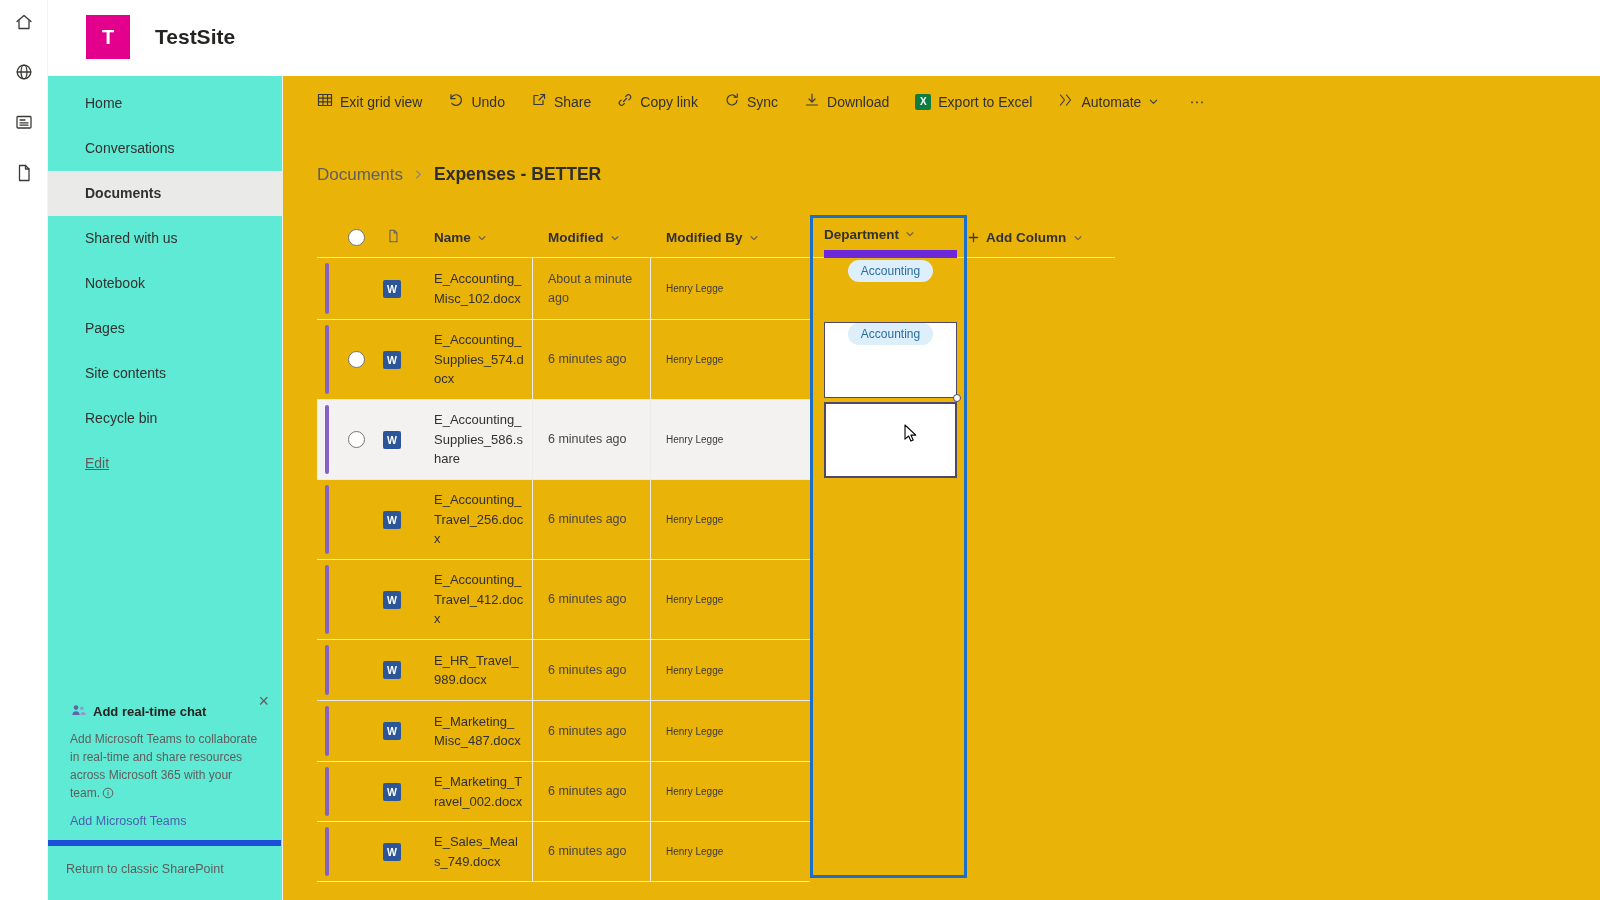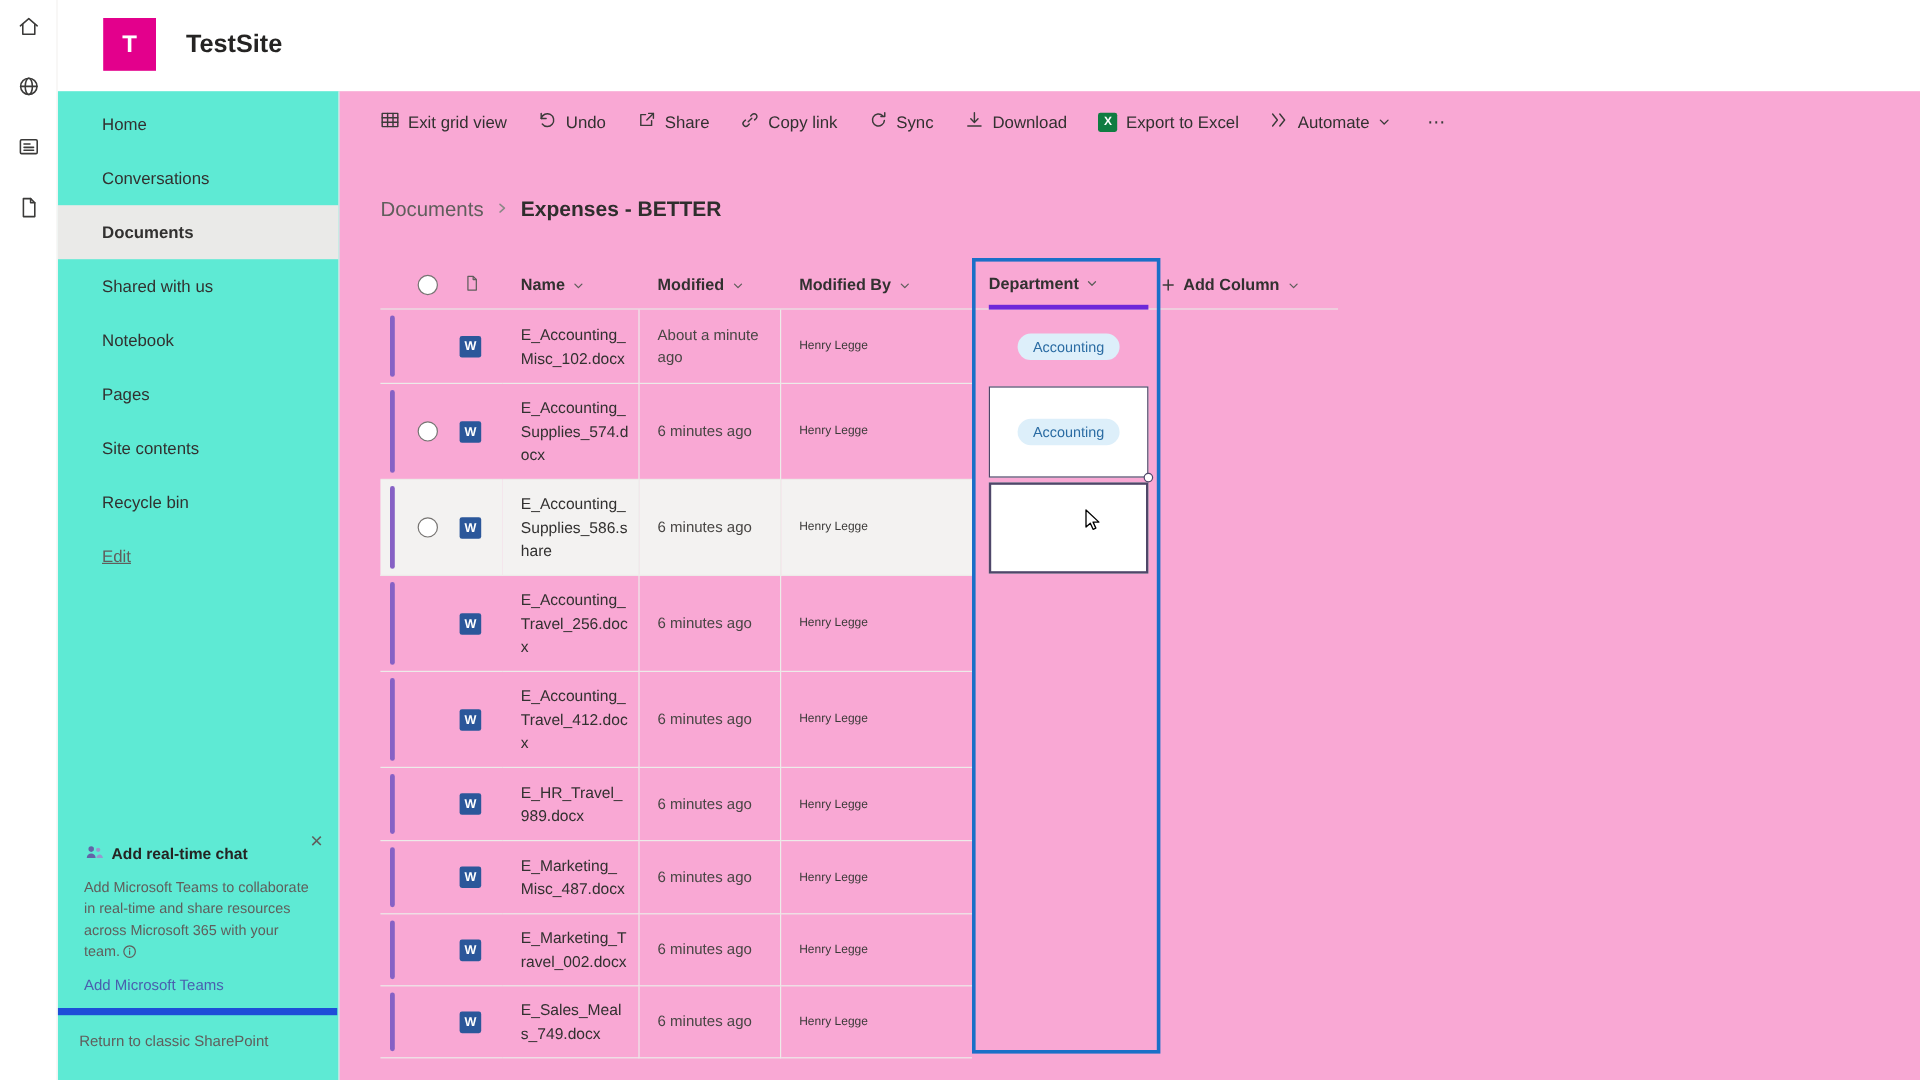--- a/index.html
+++ b/index.html
@@ -28,21 +28,21 @@
   .promo-close { position:absolute; right:12px; top:4px; font-size:18px; color:#605e5c; cursor:pointer; line-height:1; }
   .promo-head { display:flex; align-items:center; gap:7px; font-size:13px; font-weight:700; color:#252423; }
   .promo-body { margin-top:9px; font-size:12px; color:#605e5c; line-height:1.5; width:188px; }
   .info-icon { display:inline-block; vertical-align:-2px; margin-left:2px; }
   .promo-link { margin-top:10px; font-size:12.5px; color:#4a5fae; cursor:pointer; }
 
   .classic-bar { position:absolute; left:0; right:1px; bottom:0; height:60px; border-top:6px solid #1d4ed8; padding:13px 0 0 18px; }
   .classic-link { font-size:12.5px; color:#605e5c; cursor:pointer; }
 
   
-  .content { position:absolute; left:283px; top:76px; right:0; bottom:0; background:#f9a8d4; }
+  .content { position:absolute; left:283px; top:76px; right:0; bottom:0; background:#eab308; }
 
   .toolbar { display:flex; align-items:center; gap:26px; padding:16px 0 0 34px; font-size:14px; color:#323130; }
   .tb-item { display:flex; align-items:center; gap:7px; cursor:pointer; white-space:nowrap; }
   .tb-item svg { width:16px; height:16px; stroke:#3b3a39; fill:none; stroke-width:1.2; stroke-linecap:round; stroke-linejoin:round; }
   .excel-box { width:16px; height:16px; background:#107c41; border-radius:2px; color:#fff; font-size:10px; font-weight:700; display:flex; align-items:center; justify-content:center; }
   .chev svg { width:11px; height:11px; }
   .tb-more { font-size:15px; letter-spacing:1px; color:#3b3a39; cursor:pointer; padding:0 4px; }
 
   .breadcrumb { position:absolute; left:34px; top:88px; display:flex; align-items:center; gap:10px; }
   .bc-parent { font-size:17px; color:#605e5c; cursor:pointer; }
@@ -52,42 +52,42 @@
   
   .table { position:absolute; left:34px; top:142px; width:798px; }
   .thead { display:flex; height:40px; align-items:center; font-size:13.5px; font-weight:700; color:#323130; border-bottom:1px solid #e8e6e4; }
   .th { display:flex; align-items:center; gap:6px; cursor:pointer; }
   .th svg.sort { width:10px; height:10px; stroke:#605e5c; fill:none; stroke-width:1.3; stroke-linecap:round; stroke-linejoin:round; }
   .th-sel { width:58px; } .th-icon { width:44px; }
   .th-name { width:114px; padding-left:15px; }
   .th-mod { width:118px; padding-left:15px; }
   .th-by { width:159px; padding-left:15px; }
   .th-dept { width:157px; position:relative; height:100%; }
-  .th-dept-inner { position:absolute; left:14px; right:10px; top:0; bottom:-1px; display:flex; align-items:center; gap:6px; border-bottom:4px solid #6d28d9; }
+  .th-dept-inner { position:absolute; left:14px; right:10px; top:0; bottom:-1px; display:flex; align-items:center; gap:6px; border-bottom:8px solid #6d28d9; }
   .th-add { width:148px; display:flex; align-items:center; gap:7px; padding-left:1px; }
   .th-add svg.plus { width:11px; height:11px; stroke:#3b3a39; fill:none; stroke-width:1.4; stroke-linecap:round; }
   .selector-all, .selector { width:17px; height:17px; border:1px solid #767472; border-radius:50%; margin-left:31px; background:#fff; cursor:pointer; flex:none; }
   .file-icon-hd { margin-left:11px; color:#605e5c; }
   .file-icon-hd svg { width:14px; height:14px; stroke:currentColor; fill:none; stroke-width:1.2; stroke-linejoin:round; }
 
   .trow { display:flex; position:relative; }
   .trow::before { content:""; position:absolute; left:8px; top:5px; bottom:6px; width:4px; background:#8661c5; border-radius:2px; }
   .cell { display:flex; align-items:center; border-bottom:1px solid #edebe9; }
   .c-sel { width:58px; } .c-icon { width:44px; }
   .c-name { width:114px; padding:8px 8px 8px 15px; font-size:13px; color:#323130; line-height:1.5; word-break:break-all; border-right:1px solid #edebe9; cursor:pointer; }
   .c-mod { width:118px; padding:4px 10px 4px 15px; font-size:12.5px; color:#484644; line-height:1.45; border-right:1px solid #edebe9; }
   .c-by { width:159px; padding-left:15px; font-size:10px; color:#3b3a39; }
   .c-dept { width:157px; position:relative; border-bottom:none; }
   .c-add { width:148px; border-bottom:none; }
   .selector { visibility:hidden; }
   .show-selector .selector { visibility:visible; }
   .hovered .cell:not(.c-dept):not(.c-add) { background:#f3f2f1; }
   .word-icon { width:18px; height:18px; margin-left:8px; background:#2b579a; border-radius:2px; color:#fff; font-size:10.5px; font-weight:700; display:flex; align-items:center; justify-content:center; flex:none; }
 
-  .dept-box { position:absolute; left:14px; right:10px; top:2px; bottom:2px; display:flex; align-items:center; justify-content:center; }
+  .dept-box { position:absolute; left:14px; right:10px; top:2px; bottom:2px; display:flex; justify-content:center; }
   .dept-selected .dept-box { border:1.5px solid #4f4769; background:#fff; }
   .dept-active .dept-box { border:2px solid #4f4769; background:#fff; }
   .pill { display:none; height:22px; line-height:22px; padding:0 13px; border-radius:11px; background:#ddeffa; color:#2b6ca3; font-size:12px; white-space:nowrap; }
   .has-pill .pill { display:inline-block; }
   .fill-handle { display:none; position:absolute; right:-5px; bottom:-5px; width:8px; height:8px; background:#fff; border:1.5px solid #4f4769; border-radius:50%; z-index:45; }
   .dept-selected .fill-handle { display:block; }
 
   
   .r0{height:62px} .r1{height:80px} .r2{height:80px} .r3{height:80px} .r4{height:80px}
   .r5{height:61px} .r6{height:61px} .r7{height:60px} .r8{height:60px}

